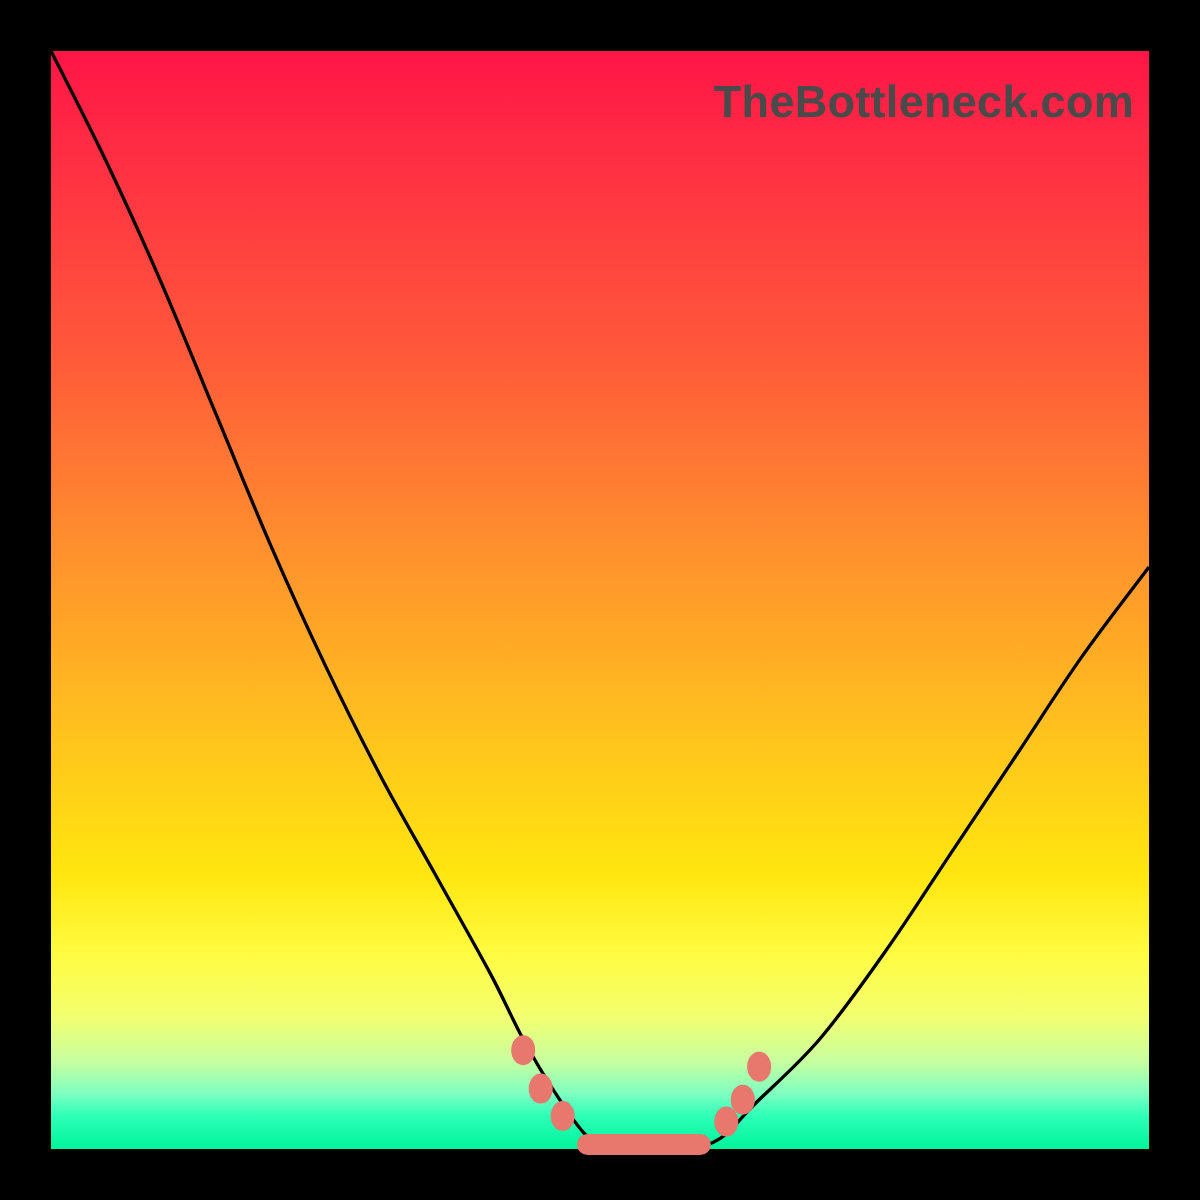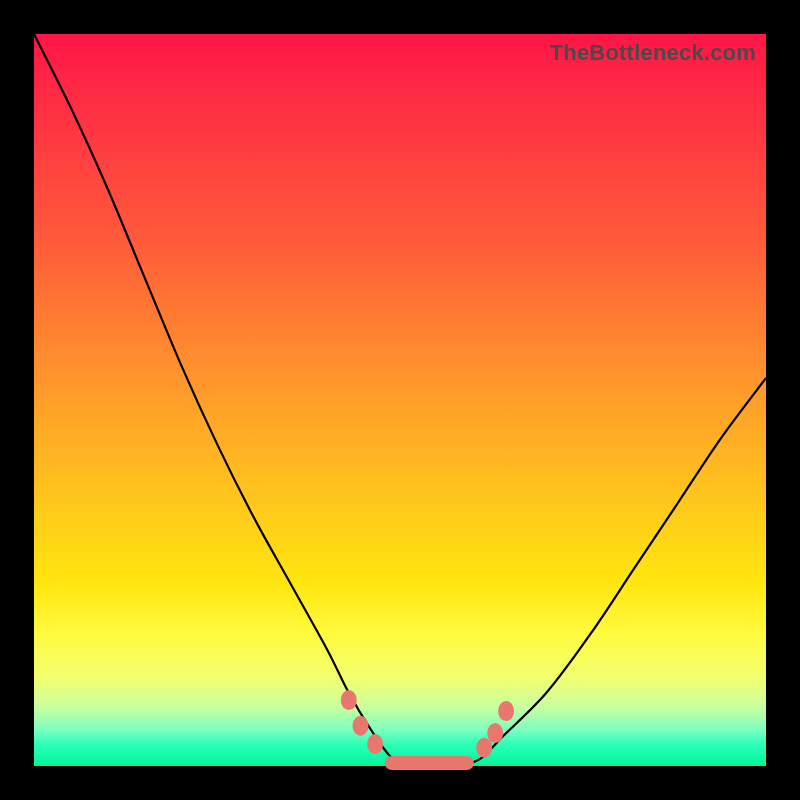--- a/index.html
+++ b/index.html
@@ -37,24 +37,24 @@
       #fffb40 82%,
       #f2ff70 88%,
       #c8ffa0 92%,
       #7dffc0 95%,
       #2dffb8 97%,
       #00f59a 100%
     );
   }
   .watermark {
     position: absolute;
-    top: 6px;
+    top: 18px;
     right: 10px;
     color: #4a4a4a;
-    font-size: 22px;
+    font-size: 30px;
     font-weight: 600;
     letter-spacing: 0.2px;
     user-select: none;
   }
   svg.overlay {
     position: absolute;
     left: 0;
     top: 0;
     width: 732px;
     height: 732px;

